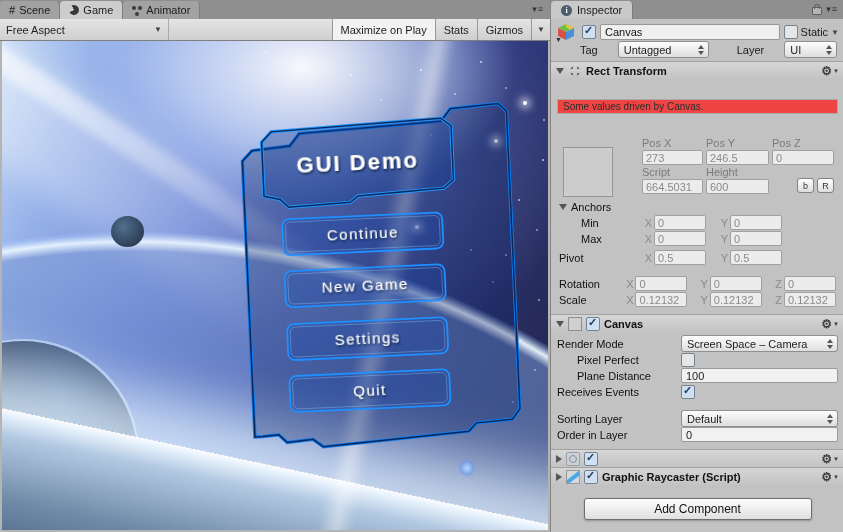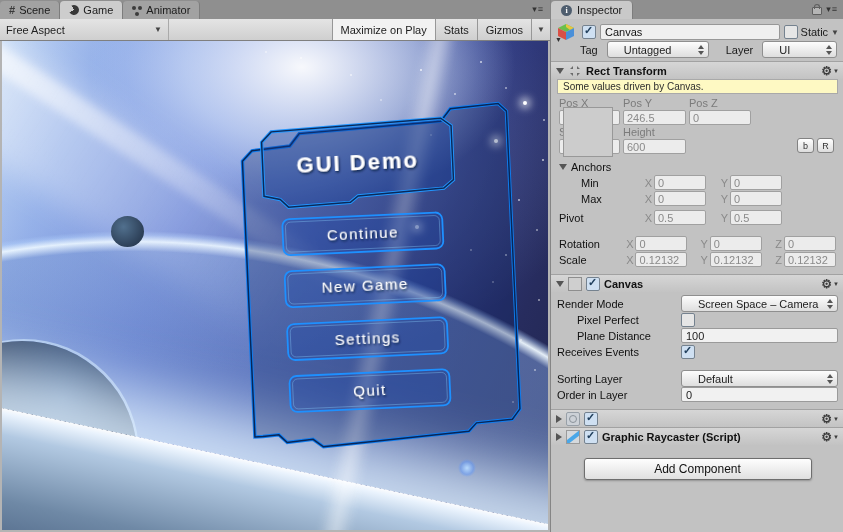--- a/index.html
+++ b/index.html
@@ -71,41 +71,41 @@
   .gobj{padding:4px 5px 3px 5px;}
   .grow{display:flex;align-items:center;gap:4px;height:18px;}
   .cube-wrap{position:relative;width:22px;height:18px;}
   .cube-caret{position:absolute;left:-1px;bottom:-2px;font-size:7px;color:#333;}
   .cb{width:12px;height:12px;border:1px solid #75828f;border-radius:2px;background:#e6e6e6;position:relative;flex:0 0 auto;}
   .cb.checked{background:#cfe0f2;}
   .cb.checked::after{content:"✓";position:absolute;left:1px;top:-2px;font-size:11px;font-weight:bold;color:#22405e;}
   .name-field{flex:1;height:14px;background:#efefef;border:1px solid #979797;border-radius:2px;padding:0 4px;display:flex;align-items:center;color:#111;}
   .static-grp{display:flex;align-items:center;gap:3px;}
   .caret{font-size:8px;color:#444;}
-  .taglayer{display:flex;align-items:center;gap:9px;height:17px;padding-left:24px;}
+  .taglayer{display:flex;align-items:center;gap:20px;height:17px;padding-left:24px;}
   .popup{position:relative;height:15px;background:linear-gradient(#fdfdfd,#dedede);border:1px solid #8f8f8f;border-radius:3px;
-         padding:0 14px 0 16px;display:flex;align-items:center;color:#1c1c1c;white-space:nowrap;overflow:hidden;}
+         padding:0 14px 0 5px;display:flex;align-items:center;color:#1c1c1c;white-space:nowrap;overflow:hidden;}
   .ud{position:absolute;right:3px;top:50%;margin-top:-5px;width:7px;height:10px;}
   .ud::before{content:"";position:absolute;left:0;top:0;border:3px solid transparent;border-bottom:4px solid #555;border-top:none;}
   .ud::after{content:"";position:absolute;left:0;bottom:0;border:3px solid transparent;border-top:4px solid #555;border-bottom:none;}
   .popup.tag{width:70px;}
   .popup.layer{flex:1;margin-right:2px;}
 
   .comp-head{height:17px;display:flex;align-items:center;gap:4px;padding:0 5px;border-top:1px solid #a2a2a2;
              background:linear-gradient(#d6d6d6,#c3c3c3);font-weight:bold;color:#111;}
   .fold{width:0;height:0;border-left:4px solid transparent;border-right:4px solid transparent;border-top:6px solid #555;flex:0 0 auto;}
   .fold.closed{border-top:4px solid transparent;border-bottom:4px solid transparent;border-left:6px solid #555;border-right:none;width:0;height:0;}
   .gear-grp{margin-left:auto;display:flex;align-items:center;gap:1px;color:#3d3d3d;}
   .gear{font-size:12px;line-height:12px;}
   .gcaret{font-size:6px;color:#3d3d3d;}
-  .help{margin:0 6px;background:#fef9c3;border:1px solid #a9a9a9;border-radius:0;font-size:10px;padding:1px 5px;color:#2e2e2e;}
+  .help{margin:20px 6px;background:#ef4444;border:1px solid #a9a9a9;border-radius:0;font-size:10px;padding:1px 5px;color:#2e2e2e;}
 
   .rt-body{position:relative;padding:3px 8px 4px 8px;}
   .preview-sq{position:absolute;left:12px;top:13px;width:48px;height:48px;background:#cccccc;border:1px solid #989898;}
-  .vec-grid{display:grid;grid-template-columns:61px 63px 62px;column-gap:3px;row-gap:1px;}
+  .vec-grid{margin-left:83px;display:grid;grid-template-columns:61px 63px 62px;column-gap:3px;row-gap:1px;}
   .vlab{color:#7b7b7b;height:12px;display:flex;align-items:flex-end;}
   .fld{height:13px;background:#ececec;border:1px solid #a0a0a0;border-radius:2px;padding:0 3px;color:#8a8a8a;display:flex;align-items:center;overflow:hidden;white-space:nowrap;}
   .mini-btns{position:absolute;right:10px;bottom:5px;display:flex;gap:3px;}
   .mini-btn{width:15px;height:13px;background:linear-gradient(#fff,#ddd);border:1px solid #828282;border-radius:3px;
             font-size:9px;display:flex;align-items:center;justify-content:center;color:#333;}
 
   .a-row{display:flex;align-items:center;height:15px;margin:0 8px 1px 8px;}
   .a-lbl{width:84px;color:#111;}
   .a-lbl.ind{padding-left:22px;width:62px;}
   .pfx{width:9px;text-align:right;color:#8a8a8a;margin-right:2px;}

